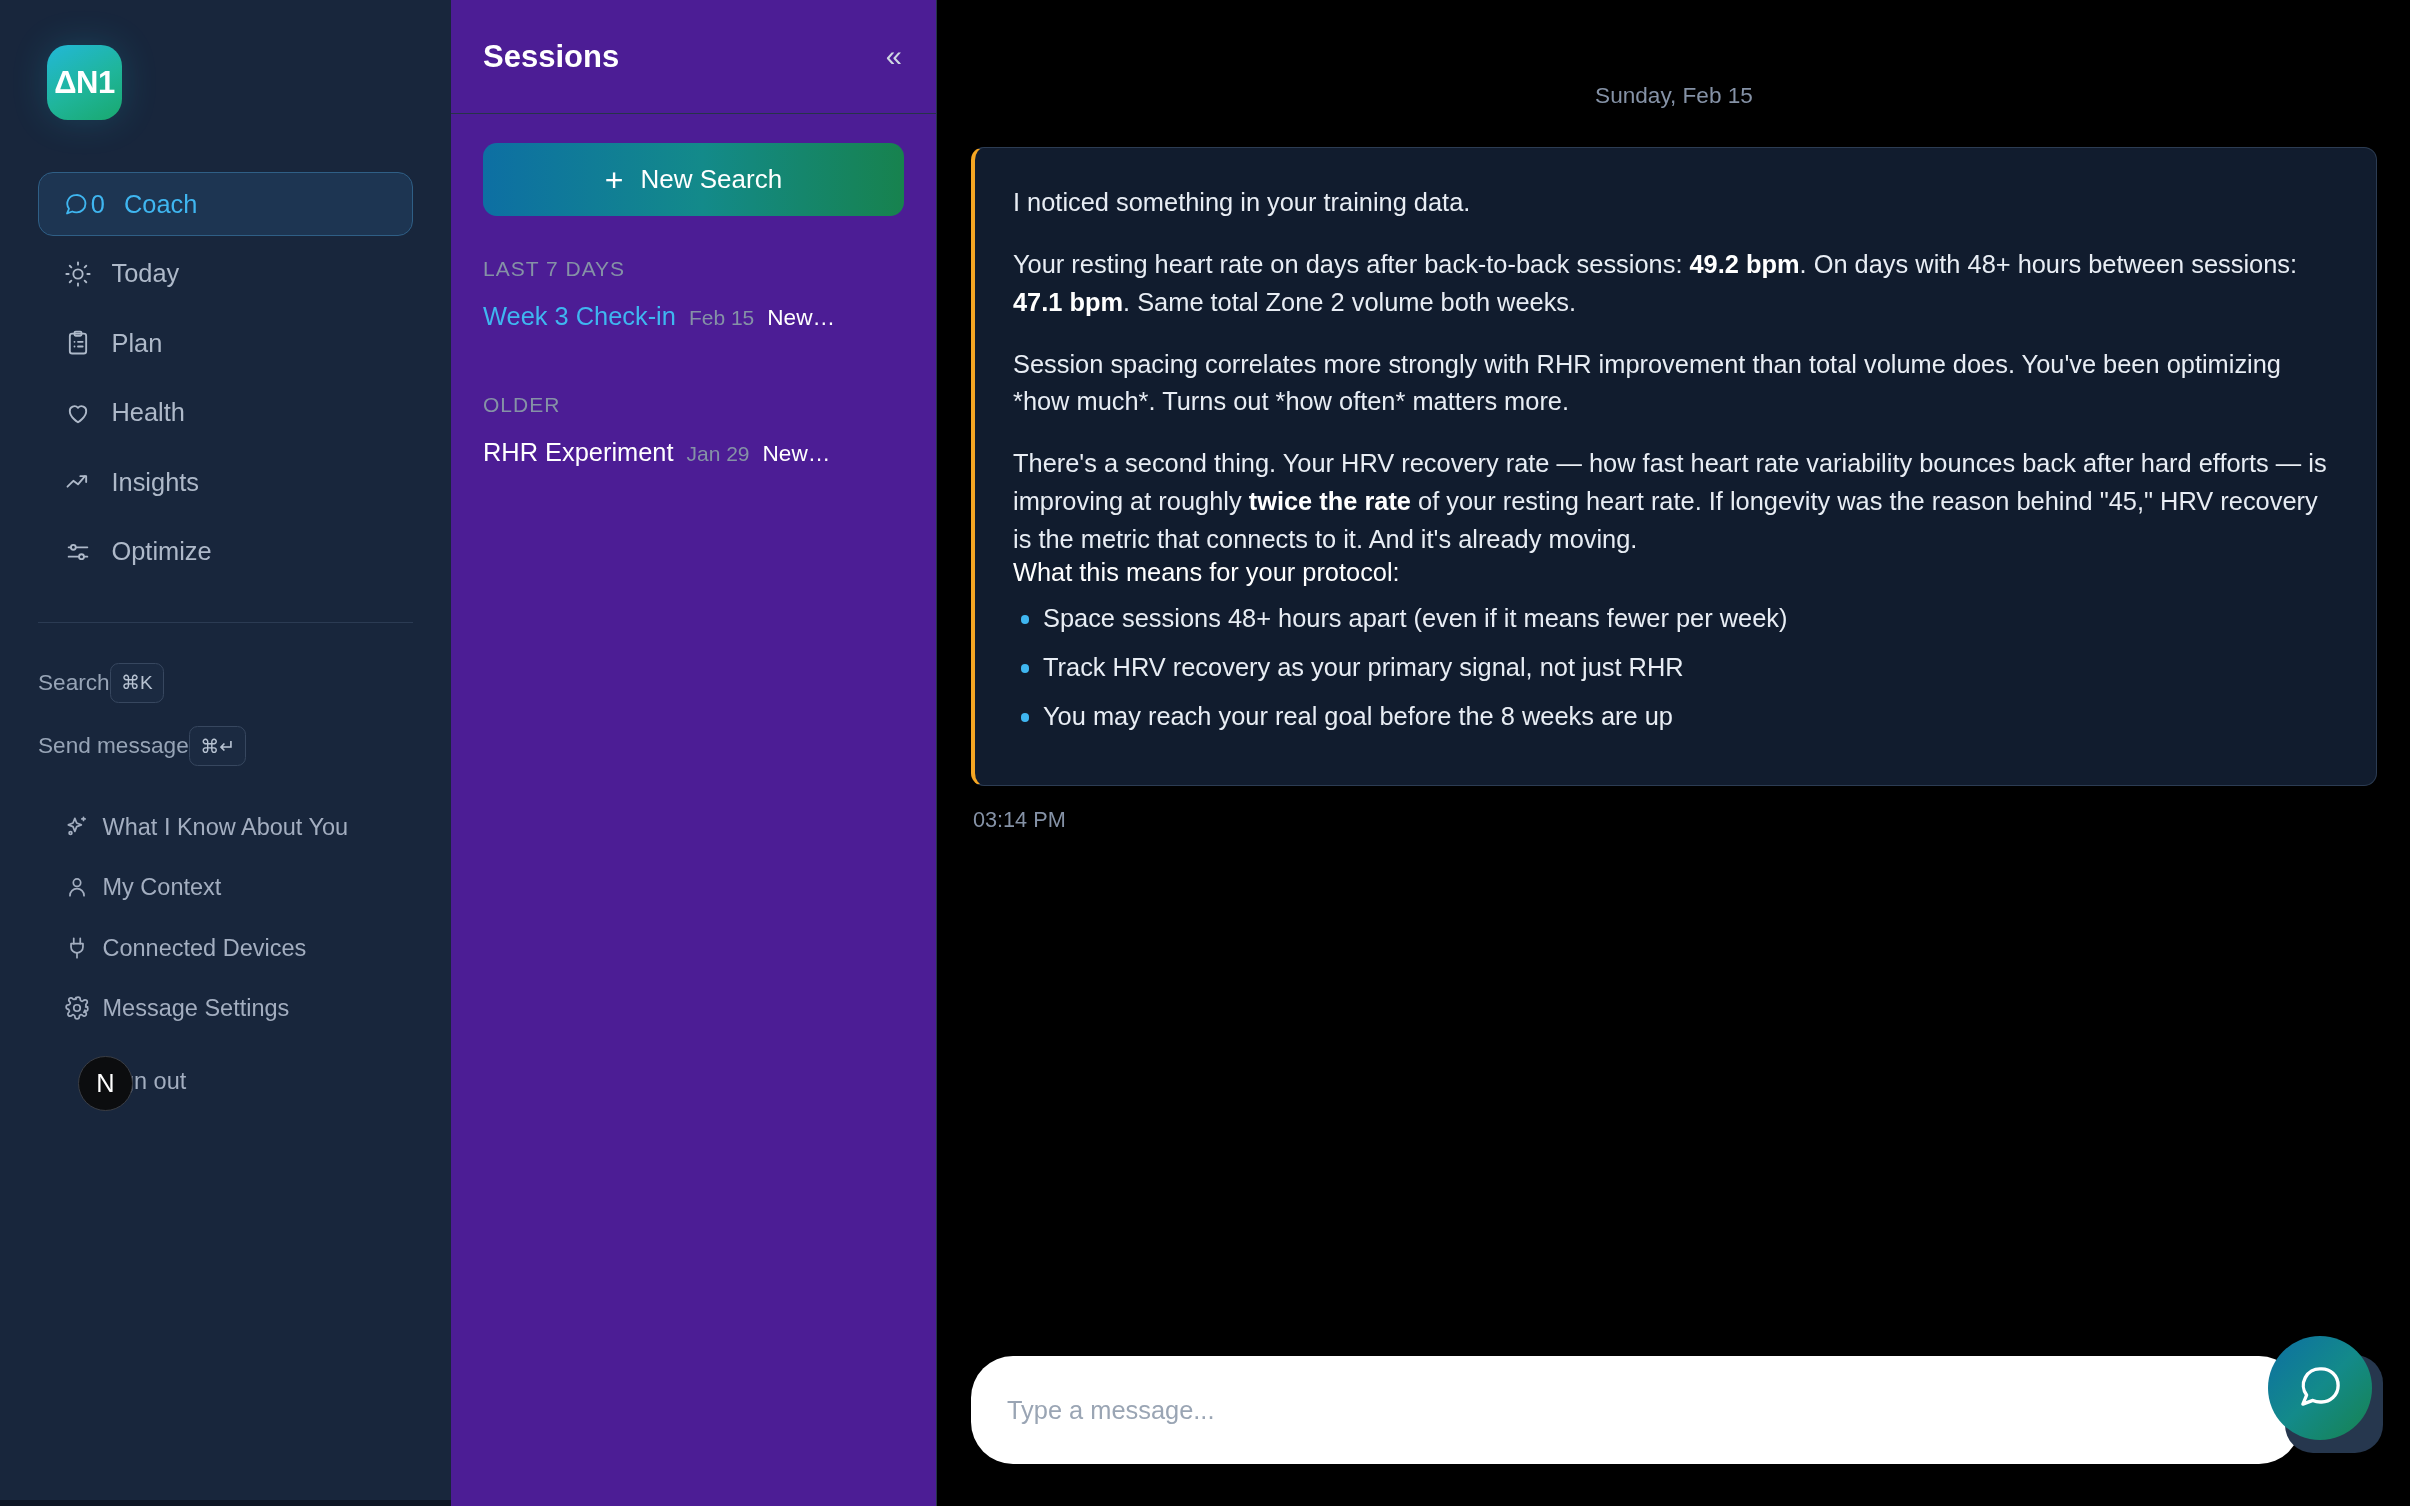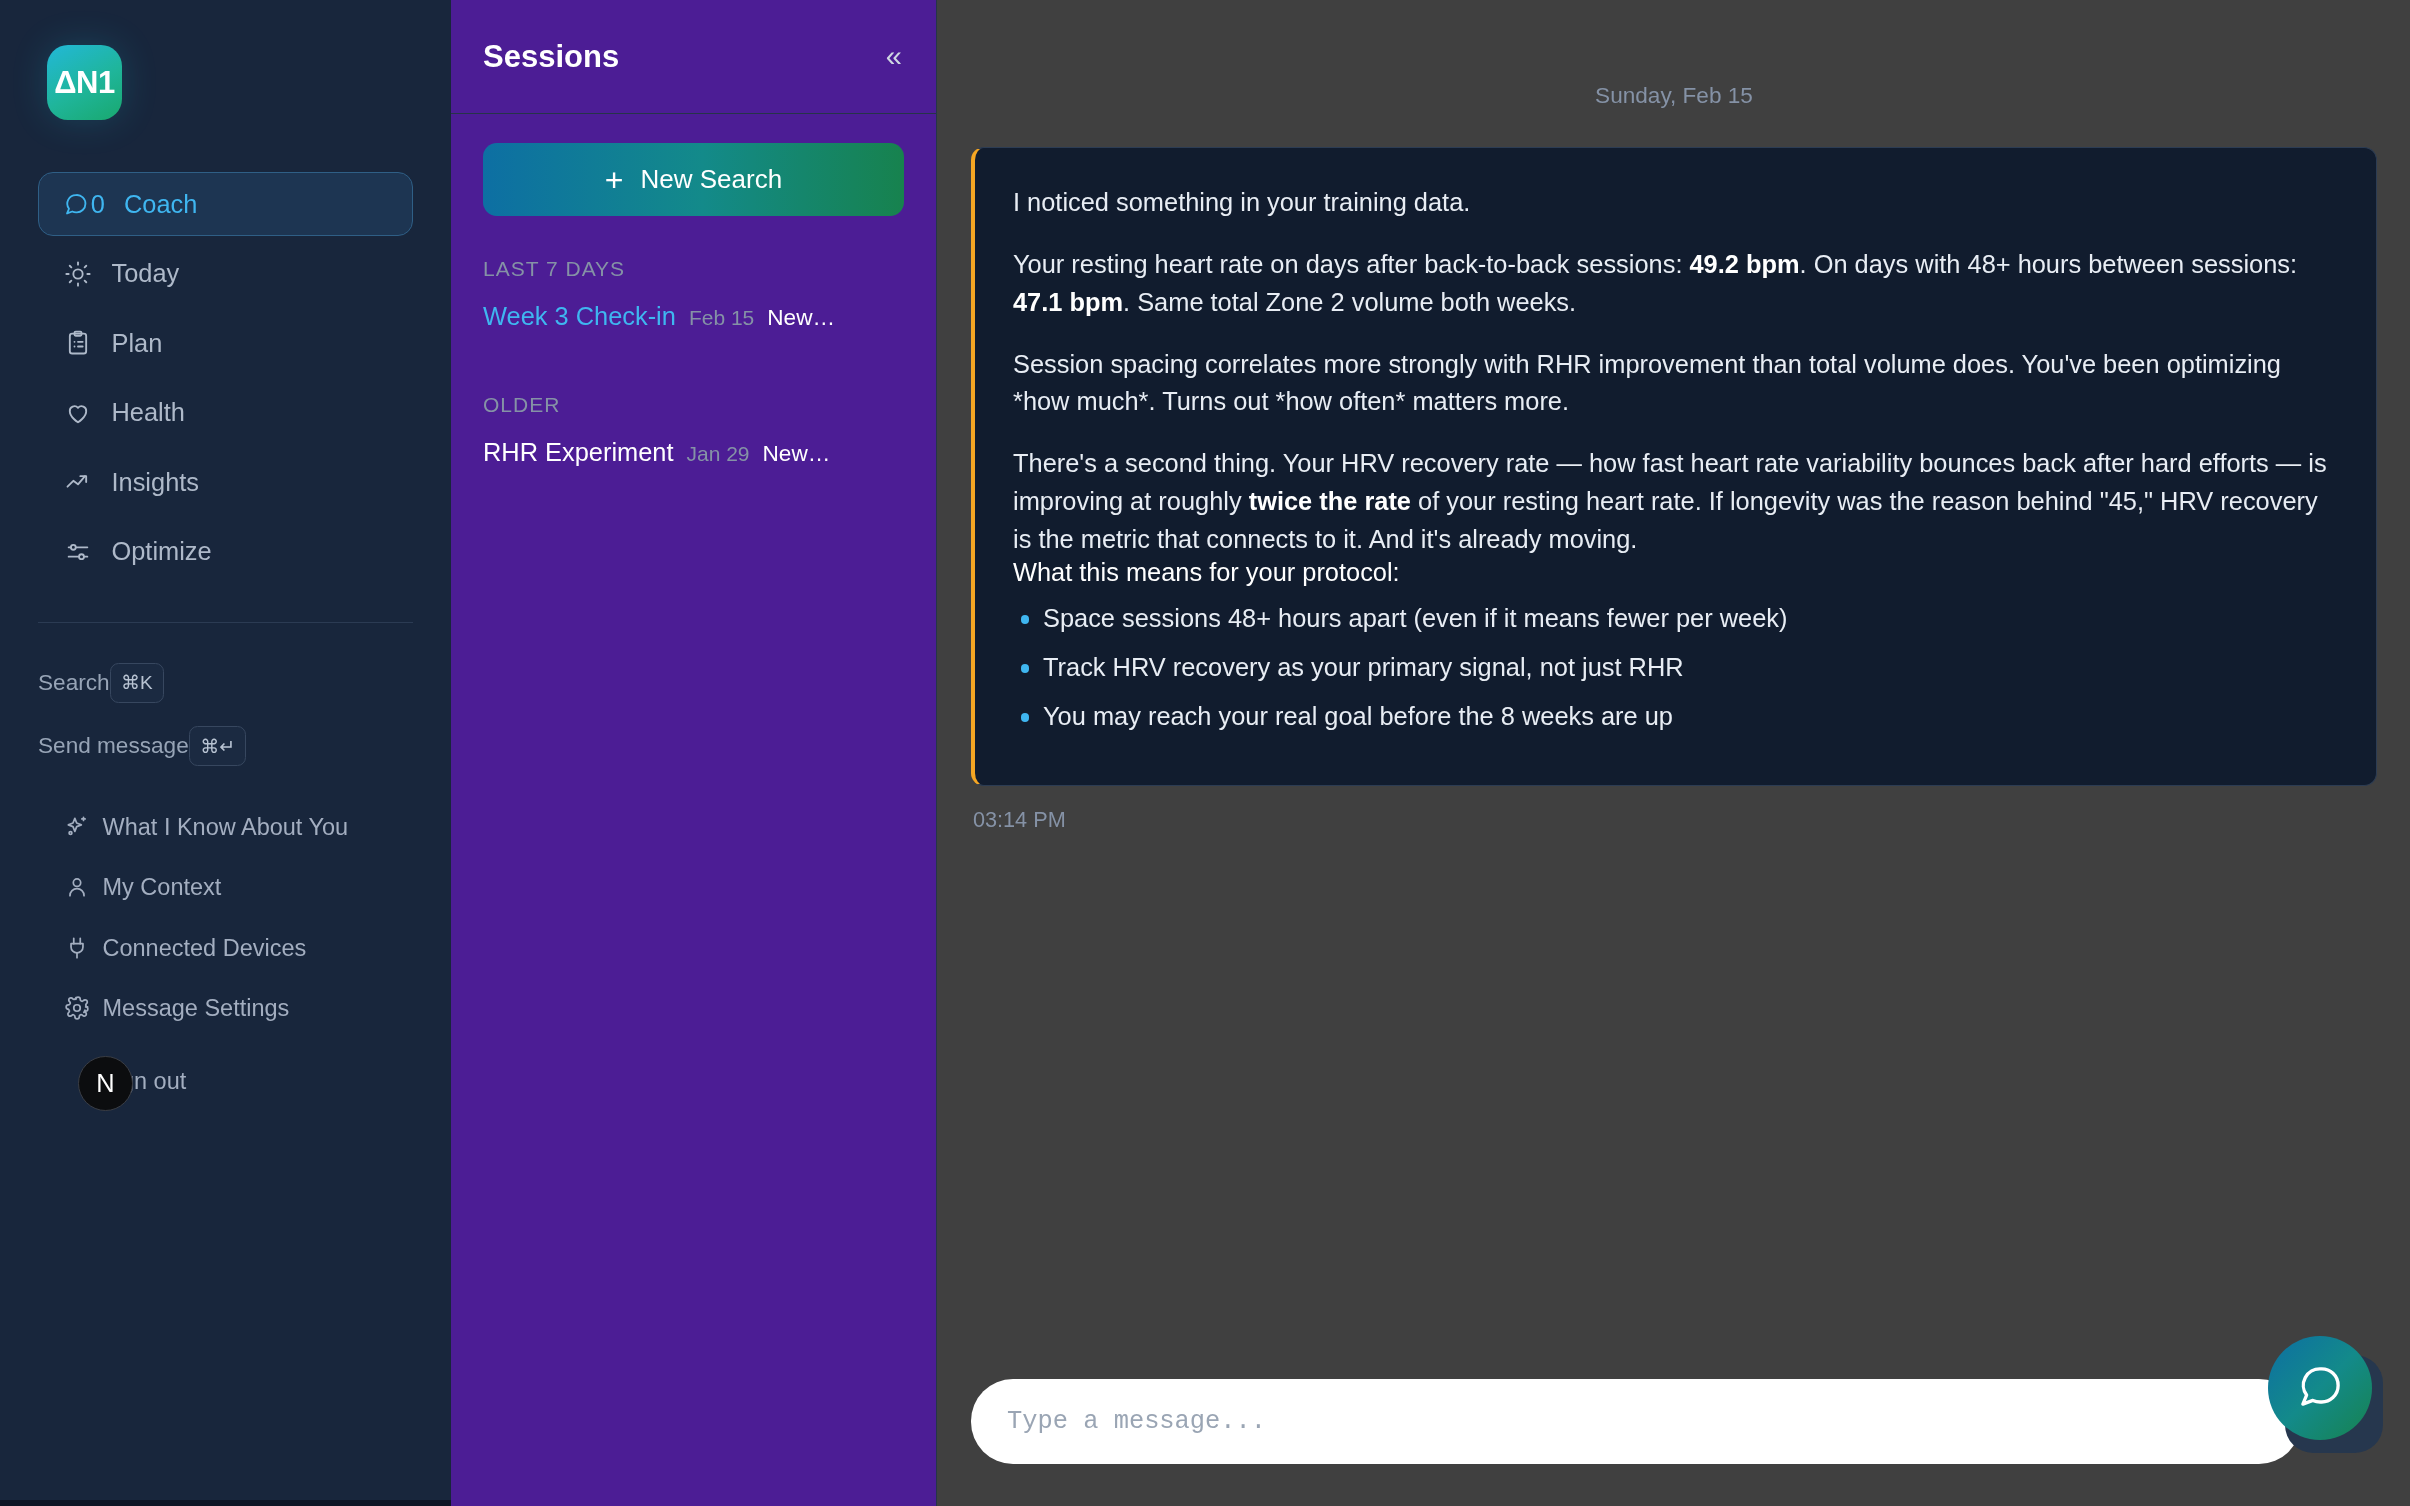--- a/index.html
+++ b/index.html
@@ -253,21 +253,21 @@
     color: #ffffff;
     font-size: 22.6px;
     white-space: nowrap;
     overflow: hidden;
   }
 
   
   .main {
     flex: 1 1 auto;
     height: 1507px;
-    background: #404040;
+    background: #000000;
     display: flex;
     flex-direction: column;
     position: relative;
     min-width: 0;
   }
   .thread {
     flex: 1 1 auto;
     padding: 0 34px;
     overflow: hidden;
   }
@@ -344,29 +344,29 @@
   
   .composer {
     flex: 0 0 auto;
     padding: 24.5px 34px 43px 34px;
     display: flex;
     align-items: center;
     gap: 26px;
   }
   .composer-input {
     flex: 1 1 auto;
-    height: 85px;
+    height: 108px;
     border-radius: 42px;
     background: #ffffff;
     border: none;
     outline: none;
     padding: 0 36px;
     font-size: 25.4px;
     color: #1b2738;
-    font-family: Liberation Mono, monospace;
+    font-family: Liberation Sans, sans-serif;
   }
   .composer-input::placeholder { color: #9aa5b4; }
   .mic-btn {
     width: 41px; height: 41px;
     flex: 0 0 41px;
     color: #9fabbc;
     display: flex; align-items: center; justify-content: center;
     cursor: pointer;
     margin-right: 9.4px;
   }

